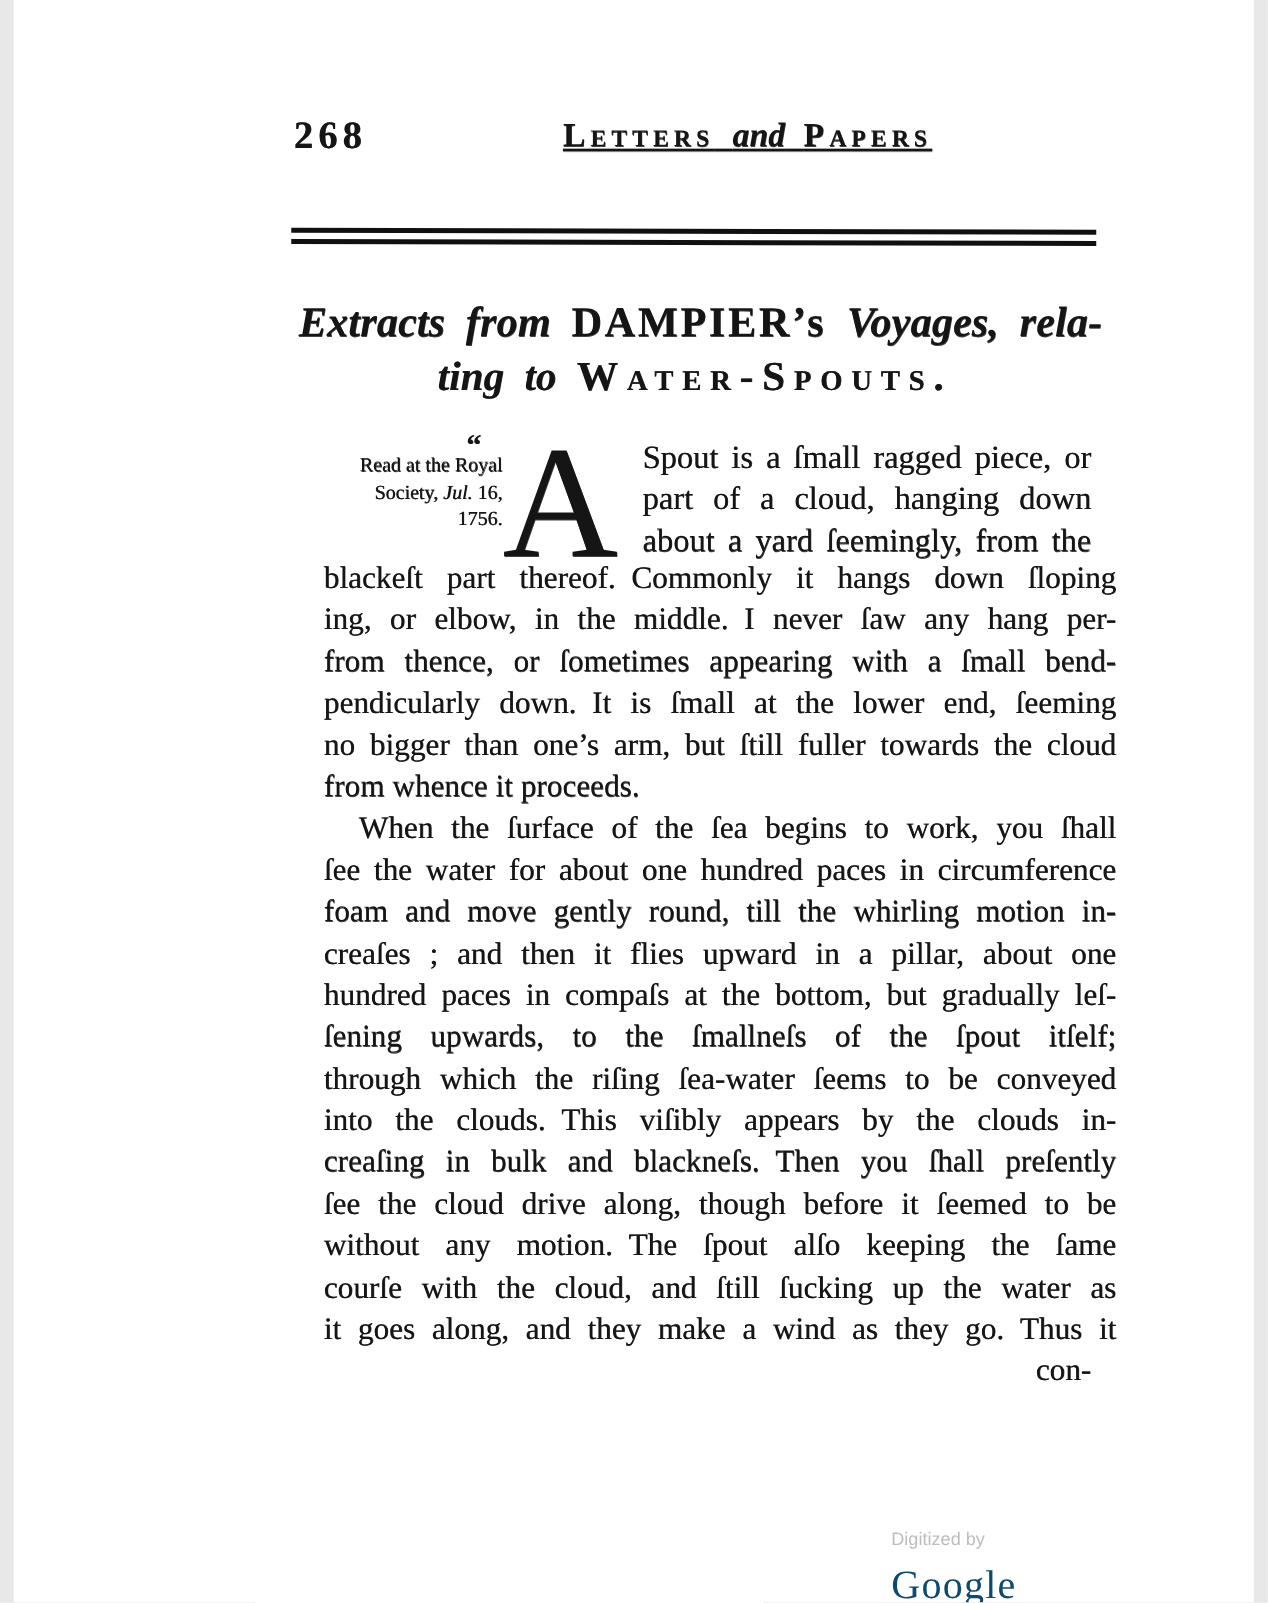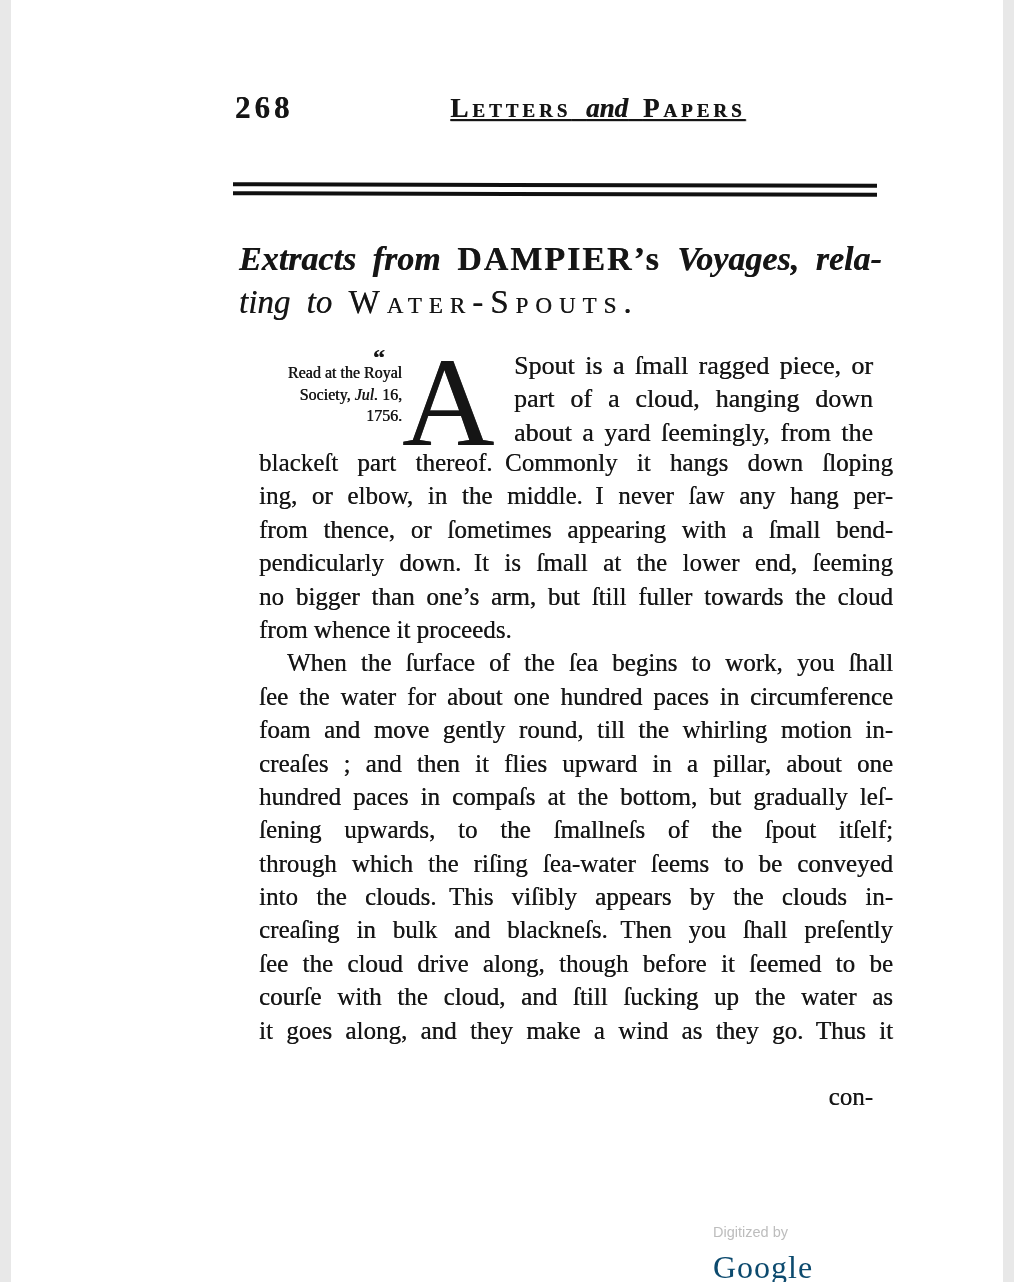--- a/index.html
+++ b/index.html
@@ -33,21 +33,21 @@
   }
 
   .title-line1 {
     position:absolute; left:228px; top:240px; width:634px;
     text-align:center; font-size:34px; font-weight:bold; word-spacing:8px;
     white-space:nowrap;
   }
   .title-line1 .caps { letter-spacing:2px; }
   .title-line2 {
     position:absolute; left:228px; top:284px; width:634px;
-    font-size:33px; font-weight:normal; word-spacing:8px;
+    text-align:center; font-size:33px; font-weight:bold; word-spacing:8px;
   }
   .subject-sc { font-variant:small-caps; letter-spacing:7px; }
 
   .margin-note {
     position:absolute; left:227px; top:362px; width:164px;
     text-align:right; font-size:16px; line-height:21.5px;
     text-shadow:0.45px 0.3px 0.4px rgba(20,20,20,0.9);
   }
 
   .opening-quote {
@@ -148,20 +148,21 @@
     <div class="bl indent">When the ſurface of the ſea begins to work, you ſhall</div>
     <div class="bl">ſee the water for about one hundred paces in circumference</div>
     <div class="bl">foam and move gently round, till the whirling motion in-</div>
     <div class="bl">creaſes ; and then it flies upward in a pillar, about one</div>
     <div class="bl">hundred paces in compaſs at the bottom, but gradually leſ-</div>
     <div class="bl">ſening upwards, to the ſmallneſs of the ſpout itſelf;</div>
     <div class="bl">through which the riſing ſea-water ſeems to be conveyed</div>
     <div class="bl">into the clouds. This viſibly appears by the clouds in-</div>
     <div class="bl">creaſing in bulk and blackneſs. Then you ſhall preſently</div>
     <div class="bl">ſee the cloud drive along, though before it ſeemed to be</div>
+    <div class="bl">without any motion. The ſpout alſo keeping the ſame</div>
     <div class="bl">courſe with the cloud, and ſtill ſucking up the water as</div>
     <div class="bl">it goes along, and they make a wind as they go. Thus it</div>
   </div>
 
   <div class="catchword inked">con-</div>
 
   <div class="watermark">
     <span class="wm-prefix">Digitized by</span>
     <span class="wm-brand">Google</span>
   </div>

